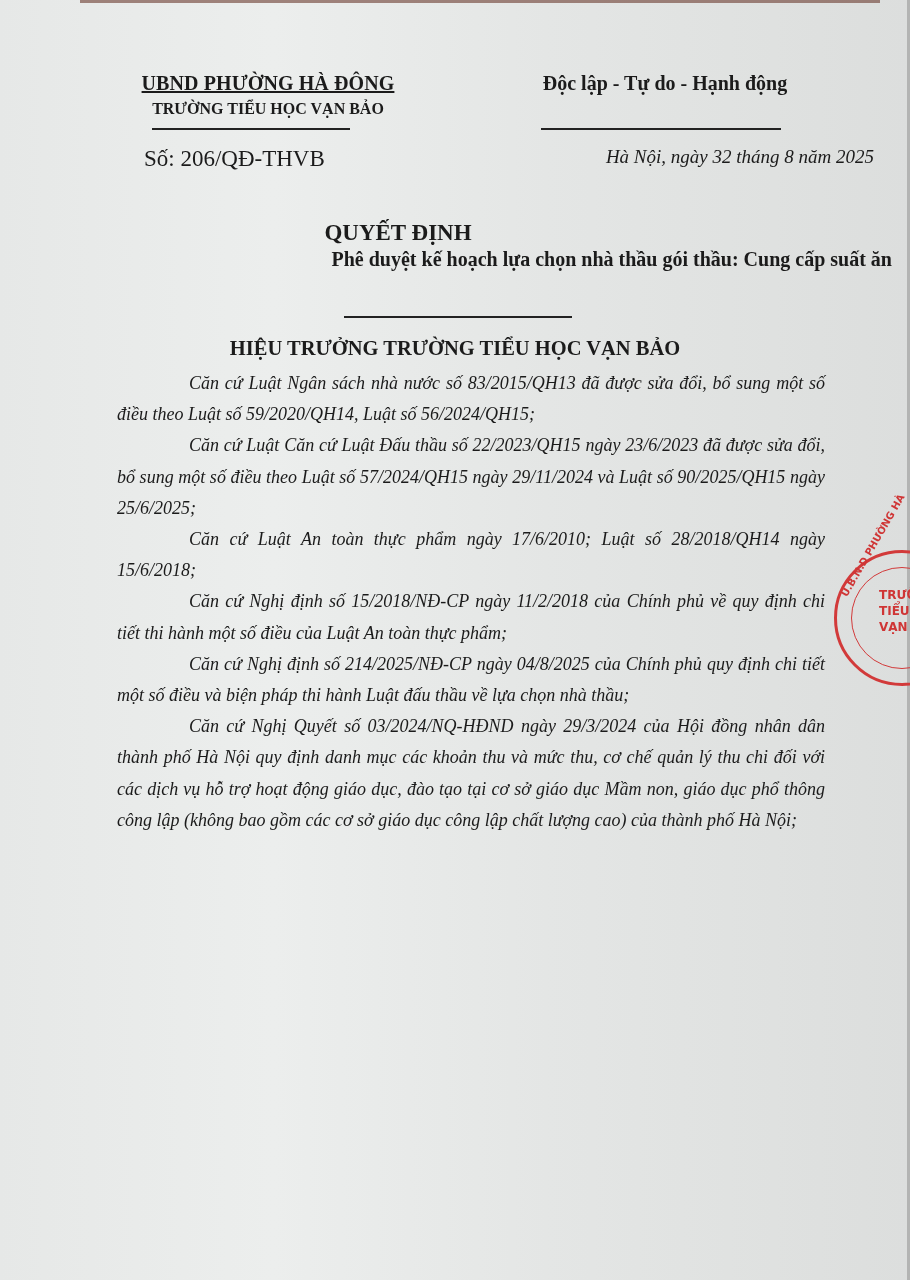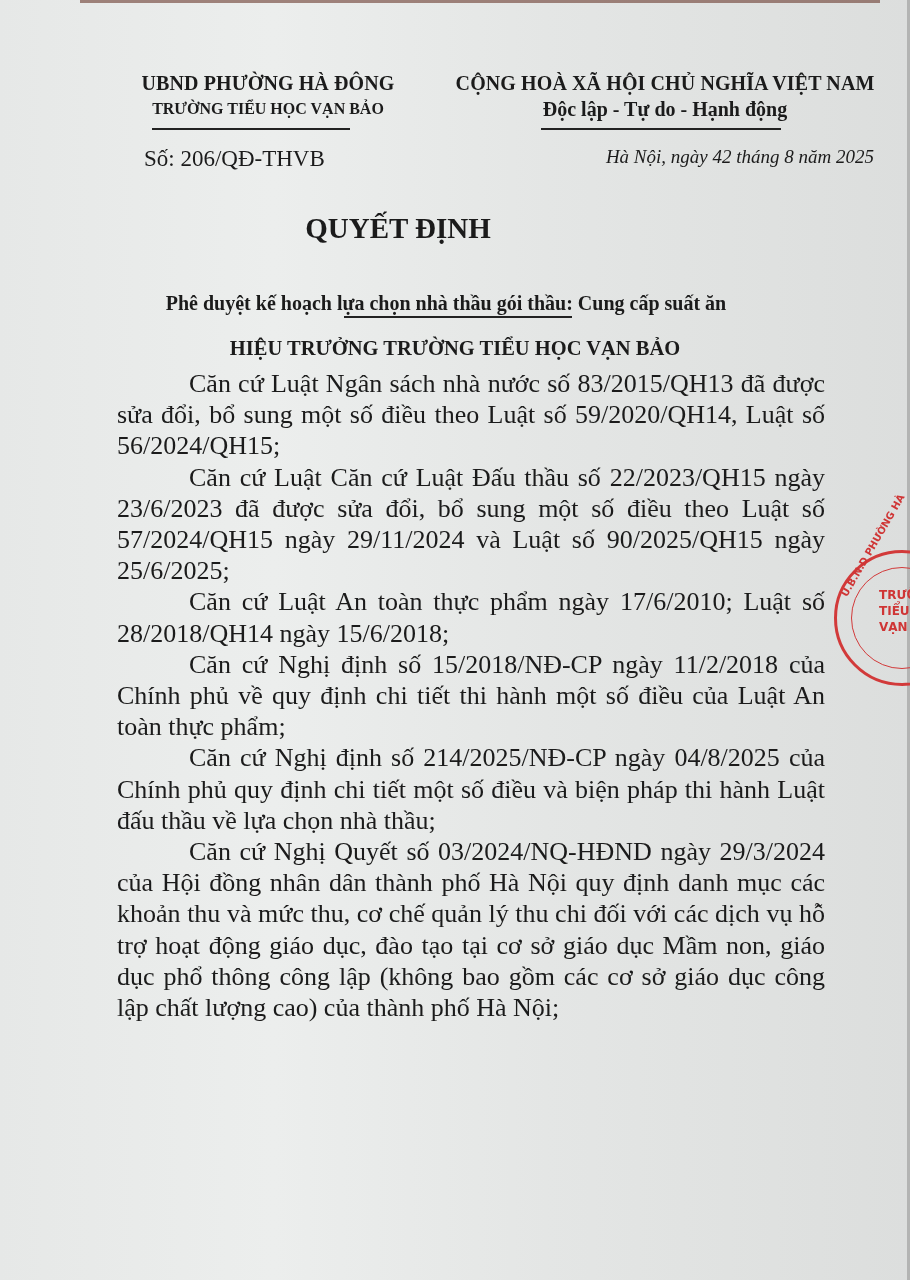--- a/index.html
+++ b/index.html
@@ -7,60 +7,59 @@
     width:910px; height:1280px; overflow:hidden; position:relative;
     background: linear-gradient(90deg, #e6e8e7 0%, #eceeed 30%, #e4e6e5 60%, #dcdedd 100%);
     font-family: "Liberation Serif", "DejaVu Serif", serif;
     color:#1b1b1b;
   }
   .page-shadow-top { position:absolute; left:80px; top:0; width:800px; height:3px; background:#6b3a2e; opacity:.6; }
   .page-shadow-right { position:absolute; right:0; top:0; width:3px; height:1280px; background:#8a8a8a; opacity:.5; }
   .header { position:absolute; top:70px; left:0; width:910px; }
   .hdr-left { position:absolute; left:108px; width:320px; text-align:center; }
   .hdr-right { position:absolute; left:440px; width:450px; text-align:center; }
-  .hdr-line1 { font-weight:bold; font-size:20px; line-height:26px; letter-spacing:0.1px; }
+  .hdr-line1 { font-weight:bold; font-size:20px; line-height:26px; letter-spacing:0.1px;text-decoration:underline; }
   .hdr-line2 { font-weight:bold; font-size:16px; line-height:26px; }
   .hdr-motto { font-weight:bold; font-size:20px; line-height:26px; }
   .rule-left { position:absolute; left:152px; top:128px; width:198px; height:1.5px; background:#222; }
   .rule-right { position:absolute; left:541px; top:128px; width:240px; height:1.5px; background:#222; }
   .docnum { position:absolute; left:144px; top:146px; font-size:23px; }
   .datepl { position:absolute; right:36px; top:146px; font-size:19px; font-style:italic; }
-  .title { position:absolute; top:212px; left:0; width:796px; text-align:center; font-weight:bold; font-size:29px; }
-  .subtitle { position:absolute; top:243px; left:0; width:892px; text-align:center; font-weight:bold; font-size:20px; line-height:32px;margin-top:44px; }
+  .title { position:absolute; top:220px; left:0; width:796px; text-align:center; font-weight:bold; font-size:23px; }
+  .subtitle { position:absolute; top:243px; left:0; width:892px; text-align:right; font-weight:bold; font-size:20px; line-height:32px; }
   .rule-mid { position:absolute; left:344px; top:316px; width:228px; height:1.5px; background:#222; }
   .authority { position:absolute; top:337px; left:0; width:910px; text-align:center; font-weight:bold; font-size:20.5px; }
-  .body { position:absolute; top:368px; left:117px; width:708px; font-size:26px; line-height:31.2px; text-align:justify; }
+  .body { position:absolute; top:368px; left:117px; width:708px; font-style:italic; font-size:18px; line-height:31.2px; text-align:justify; }
   .para { text-indent:72px; margin:0; }
   .stamp { position:absolute; left:834px; top:550px; width:136px; height:136px; border-radius:50%; border:3px solid #d23a3a; box-sizing:border-box; }
   .stamp-inner { position:absolute; left:14px; top:14px; width:102px; height:102px; border-radius:50%; border:1.5px solid #d23a3a; box-sizing:border-box; }
   .stamp-text { position:absolute; color:#cf3535; font-family:"DejaVu Sans", sans-serif; font-weight:bold; font-size:12px; line-height:16px; left:42px; top:34px; }
   .stamp-ring { position:absolute; color:#cf3535; font-family:"DejaVu Sans", sans-serif; font-size:10px; font-weight:bold; left:2px; top:40px; transform:rotate(-60deg); transform-origin:left top; }
 </style>
 </head>
 <body>
 
 <div class="page-shadow-top"></div>
 <div class="page-shadow-right"></div>
 
 <div class="header">
   <div class="hdr-left">
     <div class="hdr-line1">UBND PHƯỜNG HÀ ĐÔNG</div>
     <div class="hdr-line2">TRƯỜNG TIỂU HỌC VẠN BẢO</div>
   </div>
   <div class="hdr-right">
-    <div class="hdr-line1">CỘNG HOÀ XÃ HỘI CHỦ NGHĨA VIỆT NAM</div>
     <div class="hdr-motto">Độc lập - Tự do - Hạnh động</div>
   </div>
 </div>
 
 <div class="rule-left"></div>
 <div class="rule-right"></div>
 
 <div class="docnum">Số: 206/QĐ-THVB</div>
-<div class="datepl">Hà Nội, ngày 42 tháng 8 năm 2025</div>
+<div class="datepl">Hà Nội, ngày 32 tháng 8 năm 2025</div>
 
 <div class="title">QUYẾT ĐỊNH</div>
 <div class="subtitle">
   <div>Phê duyệt kế hoạch lựa chọn nhà thầu gói thầu: Cung cấp suất ăn</div>
 </div>
 <div class="rule-mid"></div>
 <div class="authority">HIỆU TRƯỞNG TRƯỜNG TIỂU HỌC VẠN BẢO</div>
 
 <div class="body">
   <p class="para">Căn cứ Luật Ngân sách nhà nước số 83/2015/QH13 đã được sửa đổi, bổ sung một số điều theo Luật số 59/2020/QH14, Luật số 56/2024/QH15;</p>

